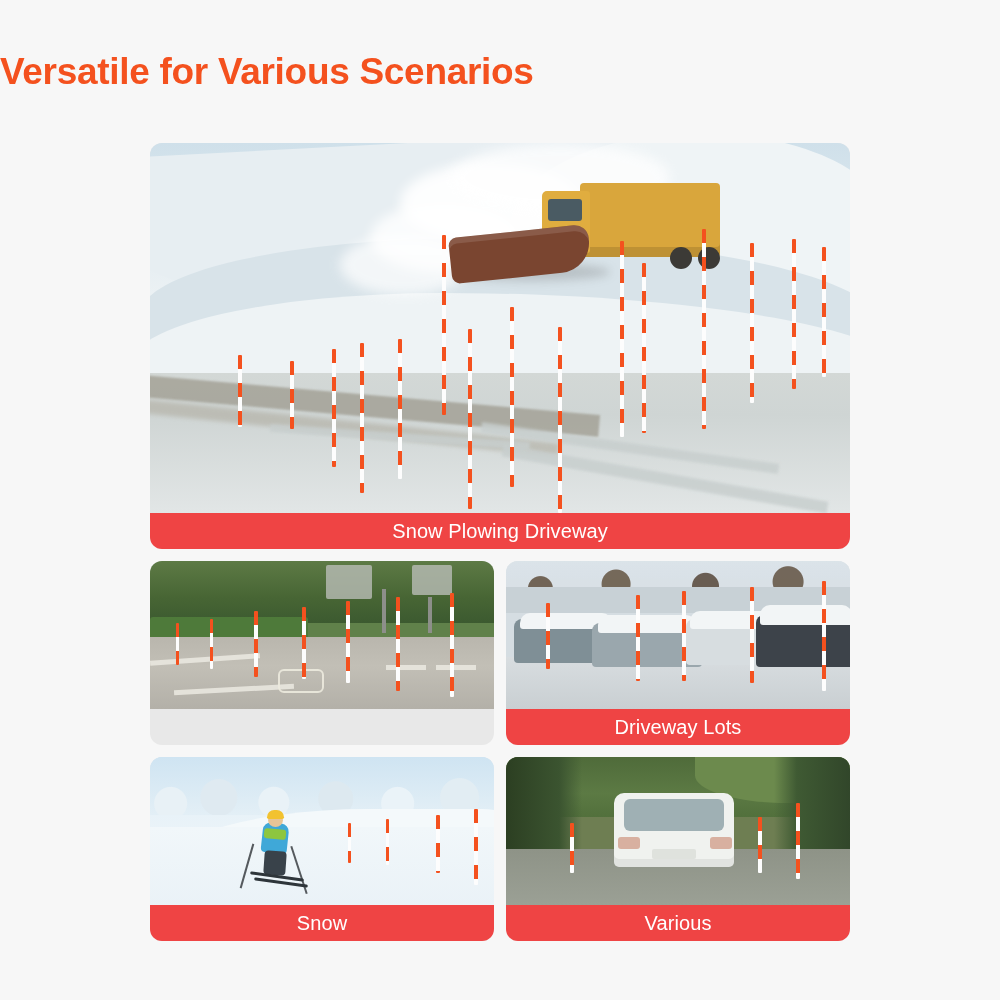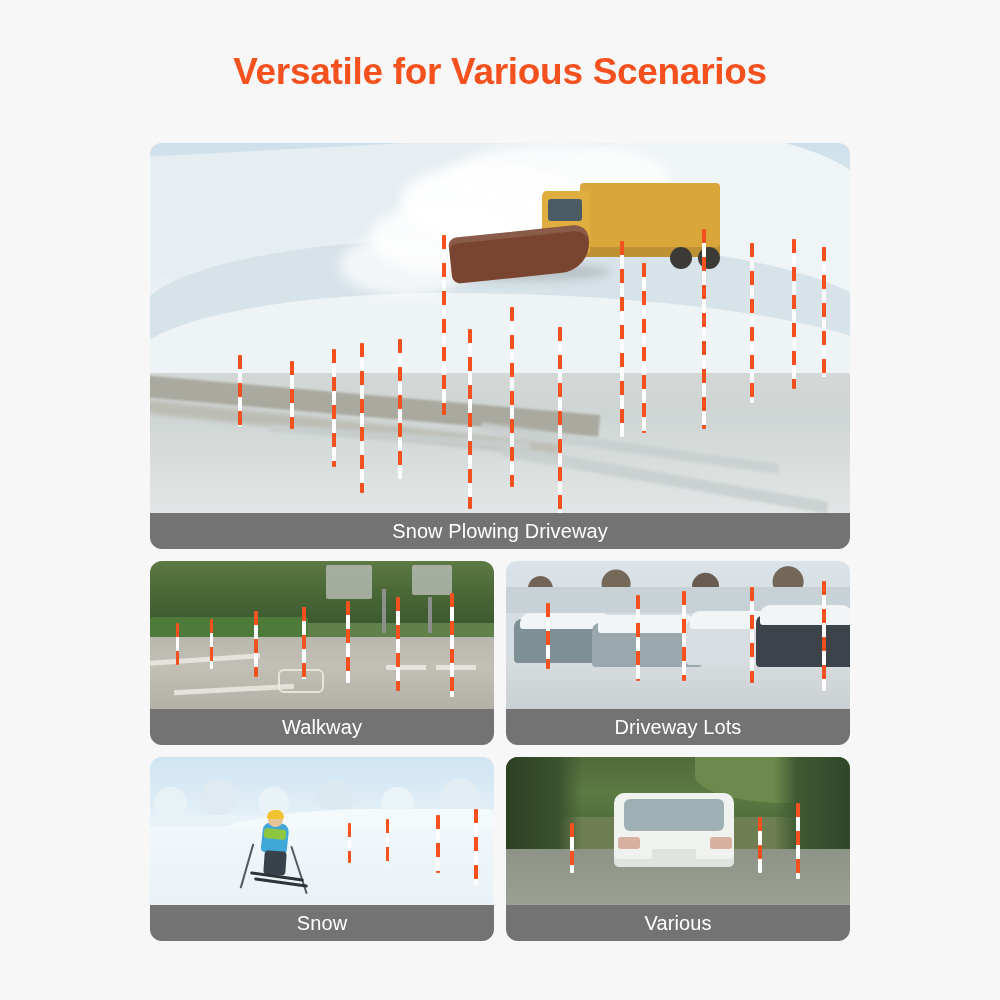--- a/index.html
+++ b/index.html
@@ -13,21 +13,20 @@
     font-family: "Liberation Sans", sans-serif;
     overflow: hidden;
   }
   .page {
     position: relative;
     width: 1000px;
     height: 1000px;
     box-sizing: border-box;
   }
   .heading {
-    text-align: center;
     font-size: 37px;
     font-weight: bold;
     color: #f4511e;
     letter-spacing: -0.3px;
     padding-top: 50px;
     line-height: 1.2;
   }
   .grid {
     position: absolute;
     left: 150px;
@@ -39,21 +38,21 @@
     border-radius: 12px;
     overflow: hidden;
     background: #e8e8e8;
   }
   .card .photo {
     position: relative;
     width: 100%;
     overflow: hidden;
   }
   .caption {
-    background: #737373;
+    background: #ef4444;
     color: #ffffff;
     font-size: 20px;
     text-align: center;
     line-height: 36px;
     height: 36px;
     letter-spacing: 0.1px;
   }
   .row {
     display: flex;
     justify-content: space-between;
@@ -392,21 +391,20 @@
           <div class="walk-post" style="left:278px; top:36px; height:36px;"></div>
 
           <div class="pole thin" style="left:26px;  top:62px; height:42px;"></div>
           <div class="pole thin" style="left:60px;  top:58px; height:50px;"></div>
           <div class="pole" style="left:104px; top:50px; height:66px;"></div>
           <div class="pole" style="left:152px; top:46px; height:72px;"></div>
           <div class="pole" style="left:196px; top:40px; height:82px;"></div>
           <div class="pole" style="left:246px; top:36px; height:94px;"></div>
           <div class="pole" style="left:300px; top:32px; height:104px;"></div>
         </div>
-        <div class="caption">Walkway</div>
       </div>
 
       <div class="card card-half">
         <div class="photo park-photo">
           <div class="park-sky"></div>
           <div class="park-trees"></div>
           <div class="park-bldg"></div>
           <div class="park-ground"></div>
 
           <div class="car" style="left:8px;  top:58px; width:104px; height:44px; background:#7f8f96;"></div>

